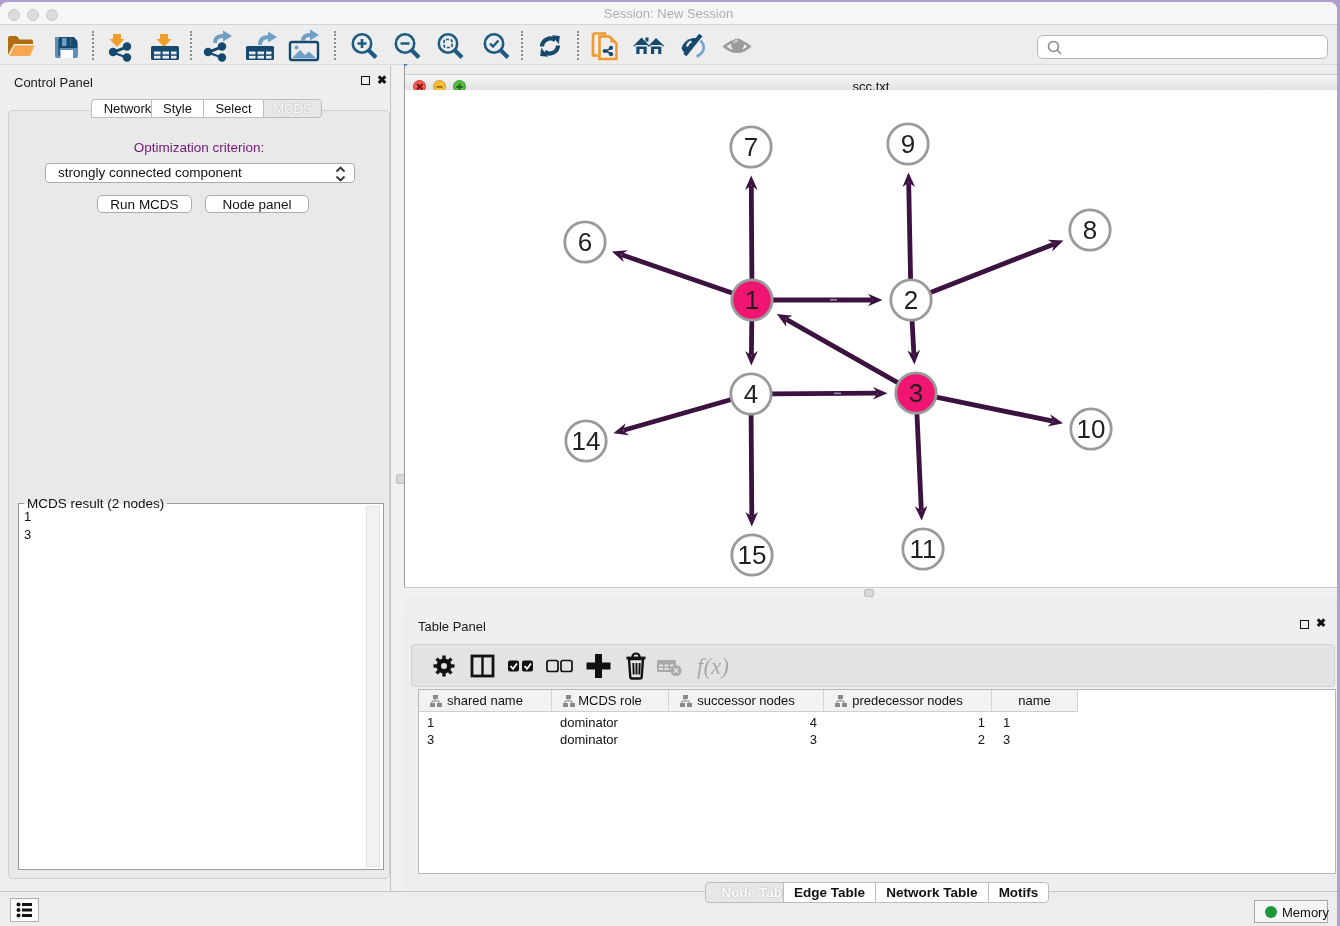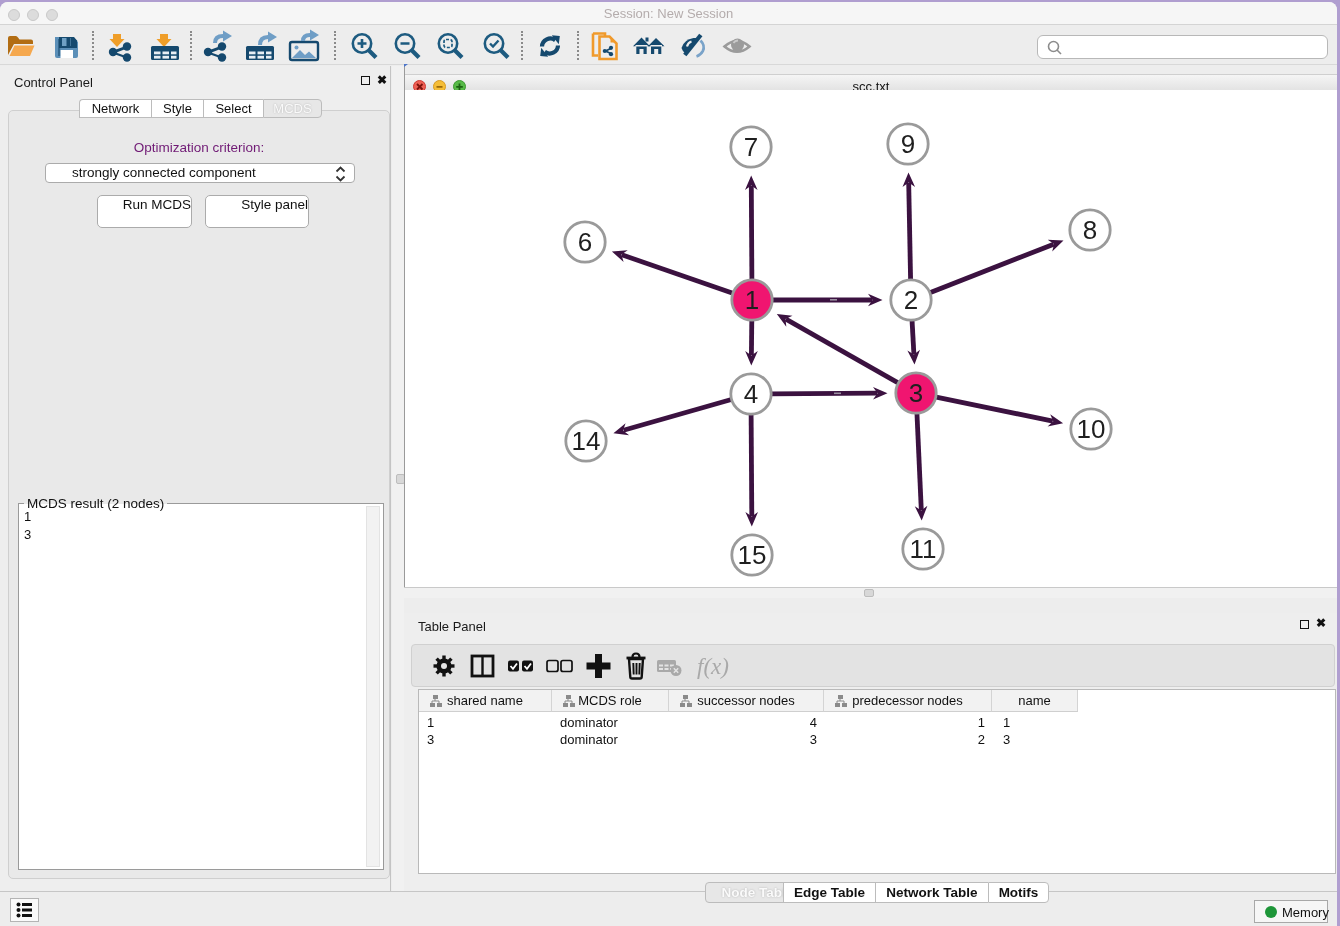--- a/index.html
+++ b/index.html
@@ -18,22 +18,22 @@
 
 #cp { position:absolute; left:0; top:64px; width:391px; height:825px; background:#eeeeee; border-right:1px solid #c4c4c4; }
 #cp-title { position:absolute; left:14px; top:9px; font-size:13px; color:#1a1a1a; }
 .panel-sq { position:absolute; top:10px; width:9px; height:9px; border:1.5px solid #111; background:transparent; }
 .panel-x { position:absolute; top:7px; font-size:12px; font-weight:bold; color:#111; }
 .tabs { position:absolute; font-size:13px; z-index:5; }
 .tab { position:absolute; top:0; height:19px; line-height:18px; text-align:center; background:#fff; border:1px solid #bcbcbc; border-right:none; color:#111; }
 .tab.sel { background:#e7e7e7; color:#fafafa; text-shadow:0 0 2px #b0b0b0; border-right:1px solid #bcbcbc; }
 #cp-box { position:absolute; left:8px; top:44px; width:382px; height:769px; background:#e9e9e9; border:1px solid #cfcfcf; border-radius:5px; }
 #opt-label { position:absolute; left:0; top:29px; width:100%; text-align:center; font-size:13.5px; color:#701a75; }
-#dropdown { position:absolute; left:36px; top:52px; width:310px; height:20px; background:#fff; border:1px solid #ababab; border-radius:4px; font-size:13.5px; color:#111; line-height:18px; padding-left:26px; }
-.btn { position:absolute; top:84px; height:33px; background:#fff; border:1px solid #ababab; border-radius:5px; font-size:13.5px; color:#111; text-align:right; line-height:17px; }
+#dropdown { position:absolute; left:36px; top:52px; width:310px; height:20px; background:#fff; border:1px solid #ababab; border-radius:4px; font-size:13.5px; color:#111; line-height:18px; padding-left:12px; }
+.btn { position:absolute; top:84px; height:18px; background:#fff; border:1px solid #ababab; border-radius:5px; font-size:13.5px; color:#111; text-align:center; line-height:17px; }
 #fieldset { position:absolute; left:9px; top:392px; width:366px; height:367px; border:1px solid #9a9a9a; background:#fff; }
 #fs-legend { position:absolute; left:5px; top:-8px; height:15px; background:linear-gradient(#e9e9e9 53%,#ffffff 53%); padding:0 3px; font-size:13.5px; color:#111; z-index:3; line-height:15px; }
 #fs-body { position:absolute; left:1px; top:1px; right:15px; bottom:1px; background:#fff; font-size:13px; color:#111; padding:3px 0 0 4px; line-height:17.5px; }
 #fs-scroll { position:absolute; right:3px; top:2px; bottom:2px; width:14px; background:#f2f2f2; border:1px solid #e3e3e3; }
 
 #vdiv { position:absolute; left:392px; top:64px; width:12px; height:825px; background:#f1f1f1; }
 #vdiv-grip { position:absolute; left:4px; top:408px; width:9px; height:10px; background:#d8d8d8; border:1px solid #bdbdbd; border-radius:2px; }
 #hdiv { position:absolute; left:404px; top:585px; width:936px; height:11px; background:#f1f1f1; border-top:1px solid #c9c9c9; }
 #hdiv-grip { position:absolute; left:460px; top:1px; width:10px; height:8px; background:#d8d8d8; border:1px solid #bdbdbd; border-radius:2px; }
 
@@ -203,34 +203,34 @@
         <circle cx="8.5" cy="8.5" r="5" fill="none" stroke="#8c8c8c" stroke-width="1.6"></circle>
         <line x1="12" y1="12" x2="16" y2="16" stroke="#8c8c8c" stroke-width="1.6"></line>
       </svg>
     </div>
   </div>
   <div id="cp">
     <div id="cp-title">Control Panel</div>
     <div class="panel-sq" style="left:361px;"></div>
     <div class="panel-x" style="left:377px;">✖</div>
     <div class="tabs" style="left:79px; top:33px;">
-      <div class="tab" style="left:0; width:72px; border-radius:4px 0 0 0;">Network</div>
+      <div class="tab" style="left:12px; width:72px; border-radius:4px 0 0 0;">Network</div>
       <div class="tab" style="left:72px; width:52px;">Style</div>
       <div class="tab" style="left:124px; width:60px;">Select</div>
       <div class="tab sel" style="left:184px; width:59px; border-radius:0 4px 4px 0;">MCDS</div>
     </div>
     <div id="cp-box">
       <div id="opt-label">Optimization criterion:</div>
       <div id="dropdown">strongly connected component
         <svg width="11" height="16" style="position:absolute; right:8px; top:2px;" viewBox="0 0 11 16">
           <path d="M1.5 5.5 L5.5 1.5 L9.5 5.5 M1.5 10.5 L5.5 14.5 L9.5 10.5" fill="none" stroke="#333" stroke-width="1.8"></path>
         </svg>
       </div>
       <div class="btn" style="left:88px; width:95px;">Run MCDS</div>
-      <div class="btn" style="left:196px; width:104px;">Style panel</div>
+      <div class="btn" style="left:196px; width:104px;">Node panel</div>
       <div id="fieldset">
         <div id="fs-legend">MCDS result (2 nodes)</div>
         <div id="fs-body">1<br>3</div>
         <div id="fs-scroll"></div>
       </div>
     </div>
   </div>
   <div id="vdiv">
       <div id="vdiv-grip"></div>
     </div>

